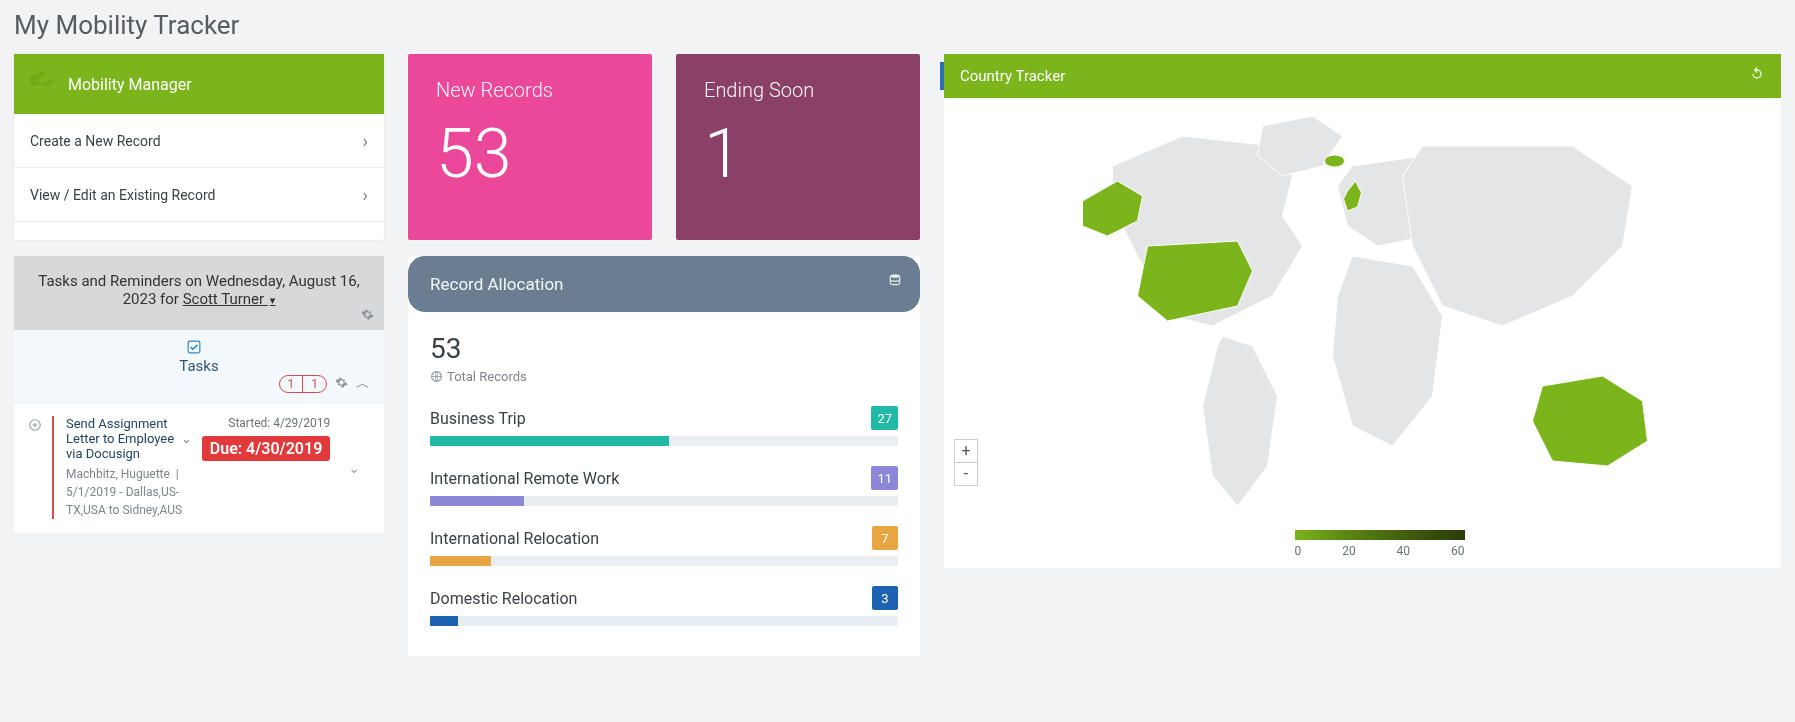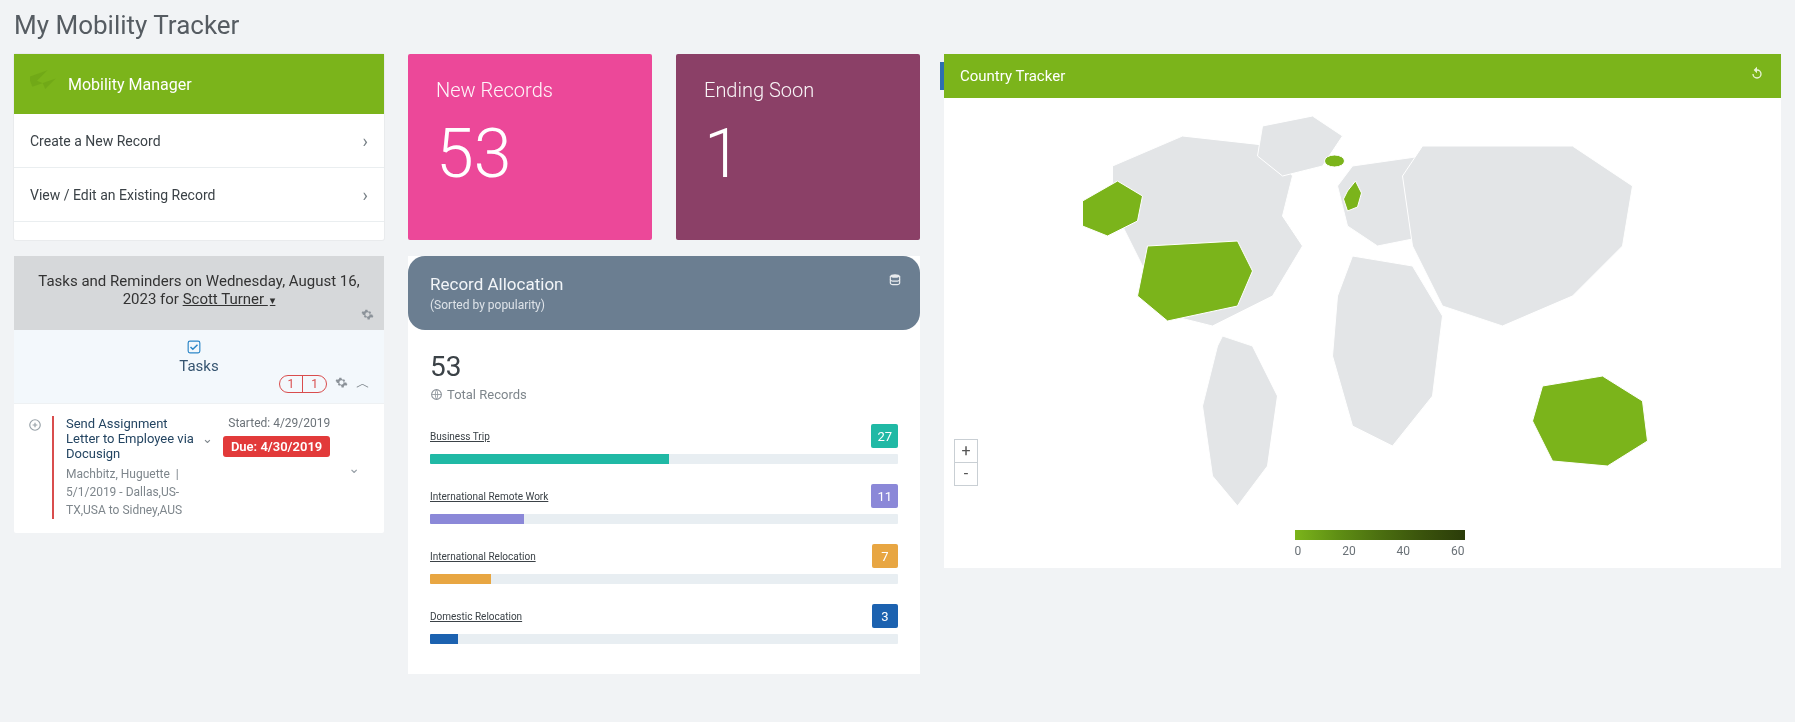--- a/index.html
+++ b/index.html
@@ -166,21 +166,21 @@
     align-items:flex-start;
     gap:10px;
     border-top:1px solid #eef1f3;
   }
   .task-item .radio-icon { color:#97a1a8; font-size:14px; margin-top:2px; }
   .task-item .red-bar { width:2px; background:#d94d4d; align-self:stretch; min-height:42px; margin-right:2px;}
   .task-body { flex:1; font-size:13px;}
   .task-title { color:#244562; margin-bottom:4px; display:flex; align-items:center; gap:4px;}
   .task-meta { color:#7e868c; font-size:12px; line-height:1.5;}
   .task-right { text-align:right; font-size:12px; color:#6c7379; display:flex; flex-direction:column; align-items:flex-end; gap:6px;}
-  .due-badge { background:#e23a3a; color:#fff; border-radius:3px; padding:3px 8px; font-weight:600; font-size:13px; white-space:nowrap;}
+  .due-badge { background:#e23a3a; color:#fff; border-radius:3px; padding:3px 8px; font-weight:600; font-size:16px; white-space:nowrap;}
   .more-chev { color:#98a1a8; margin-left:8px; font-size:14px; cursor:pointer; align-self:center;}
 
   
   .alloc-card {
     grid-column:2 / span 2;
     grid-row:2;
     background:#fff;
   }
   .alloc-head {
     background:#6b7e91;
@@ -191,21 +191,21 @@
   }
   .alloc-head .title { font-size:17px; font-weight:400;}
   .alloc-head .sub { font-size:12px; opacity:0.85; margin-top:4px;}
   .alloc-head .db-icon { position:absolute; right:18px; top:16px; font-size:15px; opacity:0.85;}
   .alloc-body { padding:20px 22px 10px;}
   .alloc-total-num { font-size:28px; color:#3b4247; }
   .alloc-total-lbl { color:#7e868c; font-size:13px; margin-top:4px; display:flex; align-items:center; gap:4px;}
   .alloc-list { margin-top:22px; }
   .alloc-item { margin-bottom:20px;}
   .alloc-row { display:flex; justify-content:space-between; align-items:center; margin-bottom:6px;}
-  .alloc-label { color:#3b4247; font-size:10px;text-decoration:underline;}
+  .alloc-label { color:#3b4247; font-size:16px;}
   .alloc-count {
     min-width:26px; height:24px; display:inline-flex; align-items:center; justify-content:center;
     color:#fff; font-size:13px; padding:0 6px; border-radius:2px;
   }
   .alloc-bar-bg { background:#e8eef2; height:10px; width:100%; border-radius:1px; overflow:hidden;}
   .alloc-bar-fg { height:100%; }
 
   .icon-svg { display:inline-block; vertical-align:middle; }
 </style>
 </head>
@@ -359,21 +359,20 @@
         <span>Started: 4/29/2019</span>
         <span class="due-badge">Due: 4/30/2019</span>
       </div>
       <span class="more-chev">⌄</span>
     </div>
   </div>
 
   <div class="alloc-card">
     <div class="alloc-head">
       <div class="title">Record Allocation</div>
-      <div class="sub">(Sorted by popularity)</div>
       <span class="db-icon">
         <svg width="14" height="16" viewBox="0 0 24 24">
             <ellipse cx="12" cy="5" rx="8" ry="3" fill="#fff"></ellipse>
             <path d="M4 5v6c0 1.7 3.6 3 8 3s8-1.3 8-3V5" fill="none" stroke="#fff" stroke-width="2"></path>
             <path d="M4 11v6c0 1.7 3.6 3 8 3s8-1.3 8-3v-6" fill="none" stroke="#fff" stroke-width="2"></path>
           </svg>
       </span>
     </div>
     <div class="alloc-body">
       <div class="alloc-total-num">53</div>

